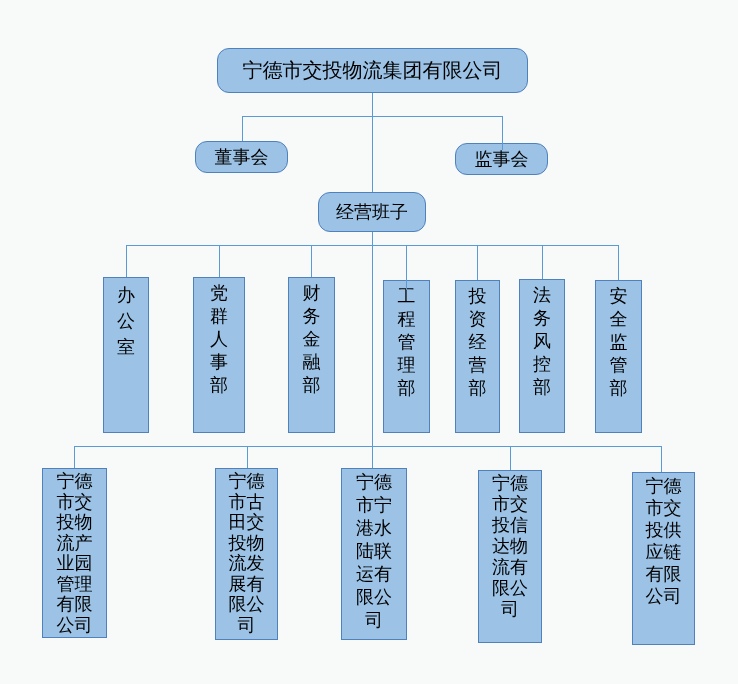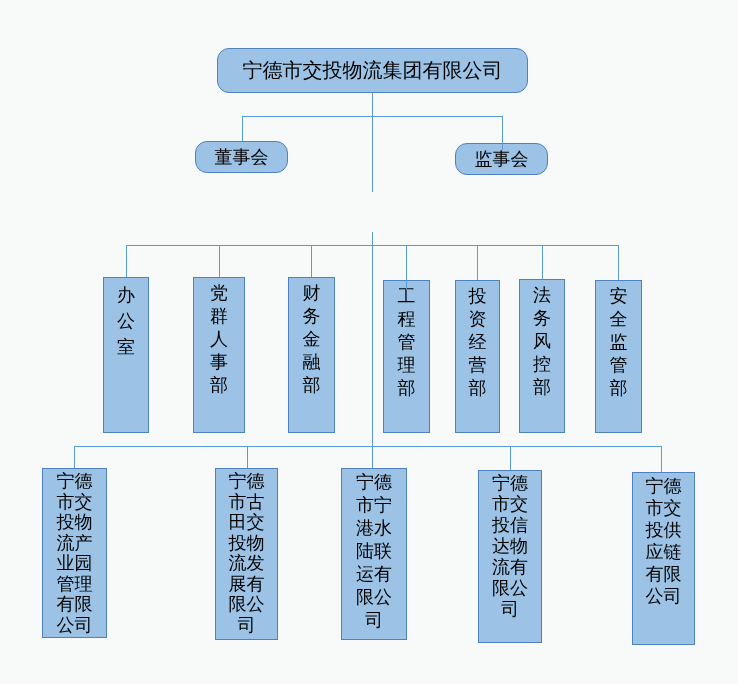--- a/index.html
+++ b/index.html
@@ -46,20 +46,21 @@
   <div class="cl" style="left:74px;top:446px;width:1px;height:22px;"></div>
   <div class="cl" style="left:247px;top:446px;width:1px;height:22px;"></div>
   <div class="cl" style="left:510px;top:446px;width:1px;height:24px;"></div>
   <div class="cl" style="left:661px;top:446px;width:1px;height:26px;"></div>
 
   <div class="node hnode" style="left:217px;top:48px;width:311px;height:45px;font-size:20px;">宁德市交投物流集团有限公司</div>
 
   <div class="node hnode" style="left:195px;top:141px;width:93px;height:32px;font-size:18px;">董事会</div>
   <div class="node hnode" style="left:455px;top:143px;width:93px;height:32px;font-size:18px;">监事会</div>
 
+  <div class="node hnode" style="left:318px;top:192px;width:108px;height:40px;font-size:18px;">经营班子</div>
 
   <div class="node vtext" style="left:103px;top:277px;width:46px;height:156px;font-size:18px;line-height:26px;padding-top:4px;">办
 公
 室</div>
   <div class="node vtext" style="left:193px;top:277px;width:52px;height:156px;font-size:18px;line-height:23px;padding-top:4px;">党
 群
 人
 事
 部</div>
   <div class="node vtext" style="left:288px;top:277px;width:47px;height:156px;font-size:18px;line-height:23px;padding-top:4px;">财

